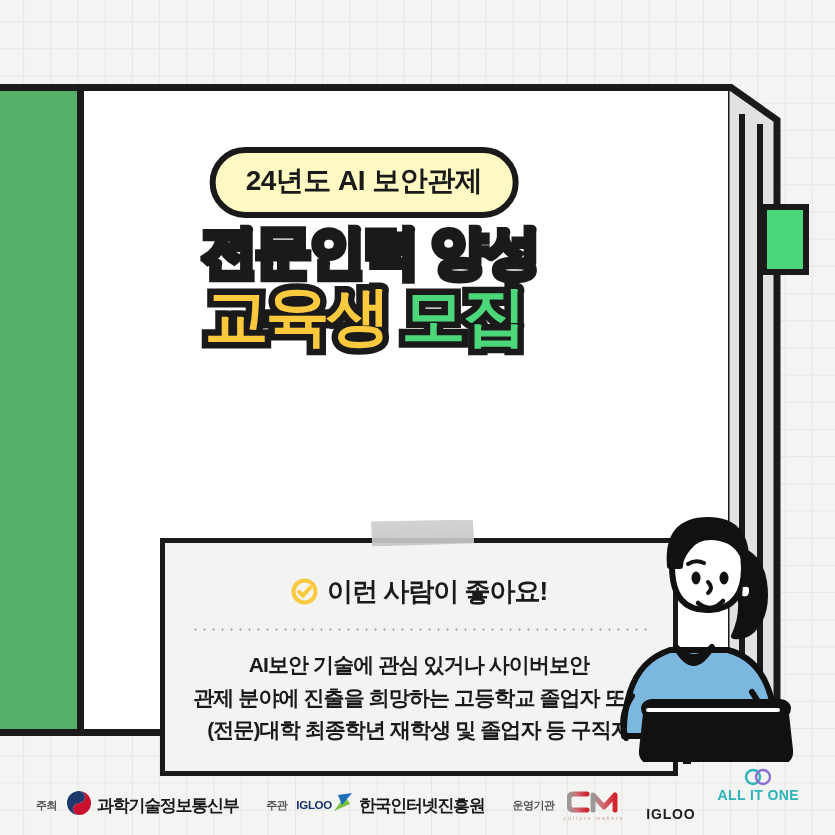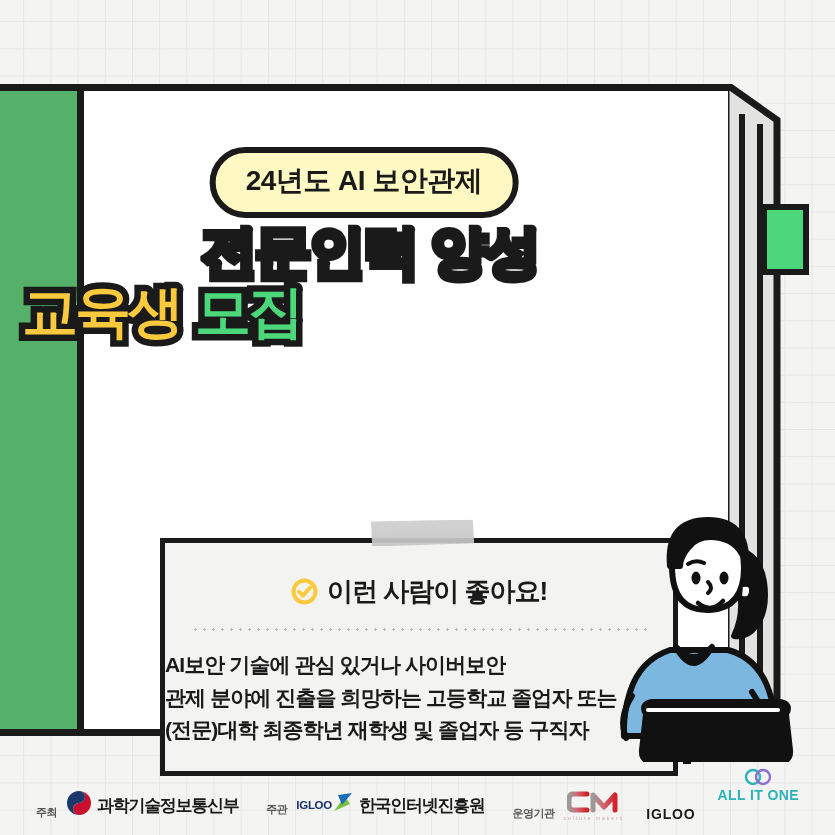--- a/index.html
+++ b/index.html
@@ -58,25 +58,24 @@
     position:absolute;left:0;right:0;top:124px;
     text-align:center;
     font-size:56px;font-weight:bold;letter-spacing:-2px;
     color:#1a1a1a;
     -webkit-text-stroke:7px #1a1a1a;
     paint-order:stroke fill;
     margin-left:12px;
   }
   .title-big{
     position:absolute;left:0;right:0;top:192px;
-    text-align:left;
-    font-size:56px;font-weight:bold;letter-spacing:-3px;
+    text-align:center;
+    font-size:64px;font-weight:bold;letter-spacing:-3px;
     line-height:1.05;
     white-space:nowrap;
-    margin-left:22px;
   }
   .title-big span{
     -webkit-text-stroke:13px #1a1a1a;
     paint-order:stroke fill;
     display:inline-block;
   }
   .ink-yellow{color:#fbc93d;}
   .ink-green{color:#4cd77a;margin-left:14px;}
   
   .tape{
@@ -104,37 +103,37 @@
   }
   .cb-head-text{
     font-size:26px;font-weight:bold;color:#1a1a1a;letter-spacing:-1px;
   }
   .divider{
     margin:19px 26px 0;height:3px;
     background-image:radial-gradient(circle,#b9b9b7 1.3px,transparent 1.4px);
     background-size:9px 3px;background-repeat:repeat-x;
   }
   .cb-body{
-    margin-top:18px;text-align:left;
+    margin-top:18px;text-align:center;
     font-size:21px;font-weight:bold;color:#1a1a1a;
     line-height:1.55;letter-spacing:-0.9px;
   }
   
   .person{
     position:absolute;left:612px;top:500px;width:200px;height:262px;
     z-index:6;
   }
   .person svg{display:block;}
   
   .footer{
     position:absolute;left:0;top:736px;width:835px;height:99px;
     display:flex;align-items:center;justify-content:center;
     gap:0;
   }
-  .f-group{display:flex;align-items:flex-end;margin-top:39px;}
+  .f-group{display:flex;align-items:center;margin-top:39px;}
   .f-label{
     font-size:11px;color:#555;font-weight:bold;letter-spacing:-0.5px;
     margin-right:9px;white-space:nowrap;
   }
   .f-logo{display:flex;align-items:center;white-space:nowrap;}
   .f-logo-name{
     font-size:17px;font-weight:bold;color:#1a1a1a;letter-spacing:-1.3px;
     margin-left:5px;
   }
   .gap-lg{width:28px;}

